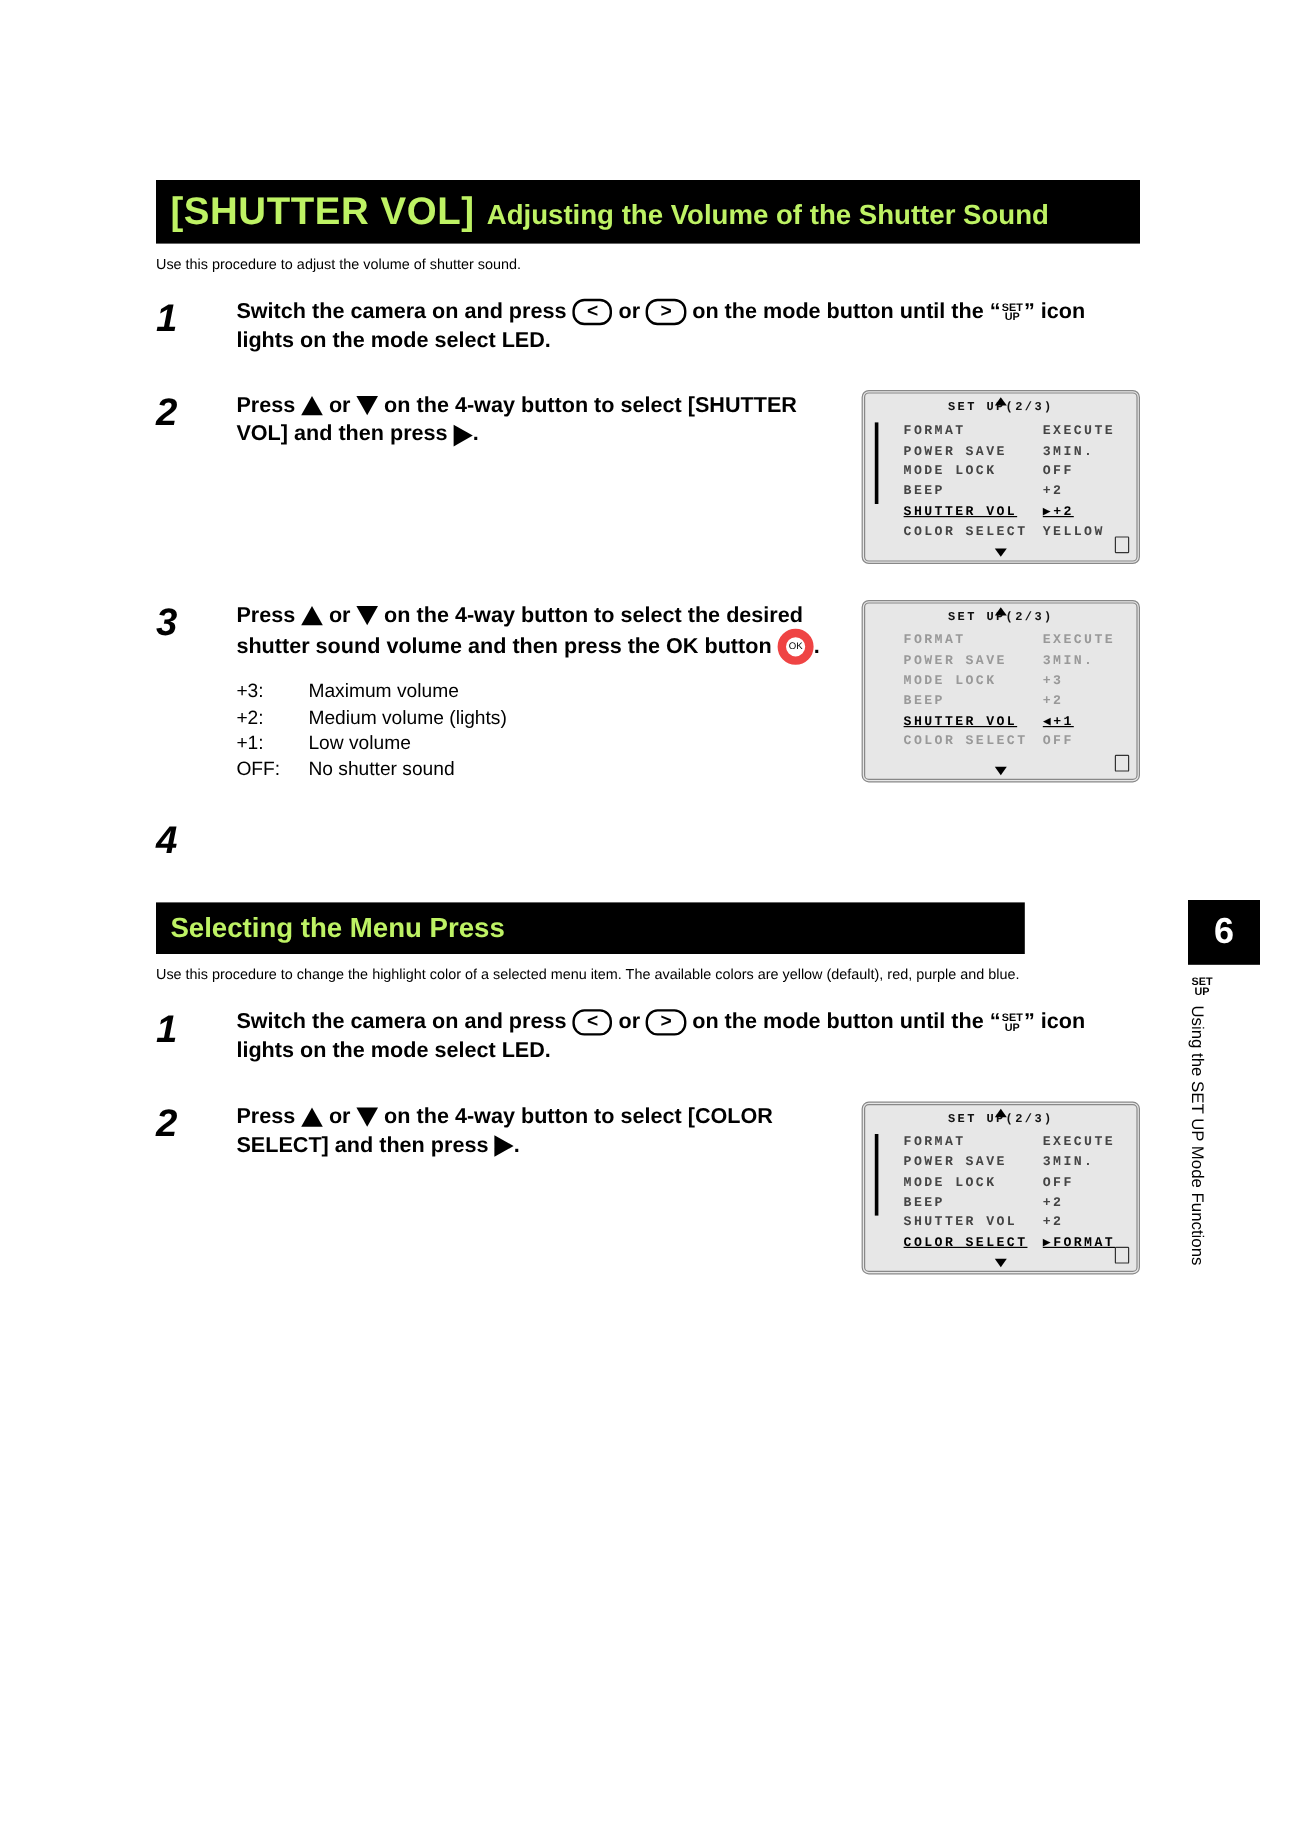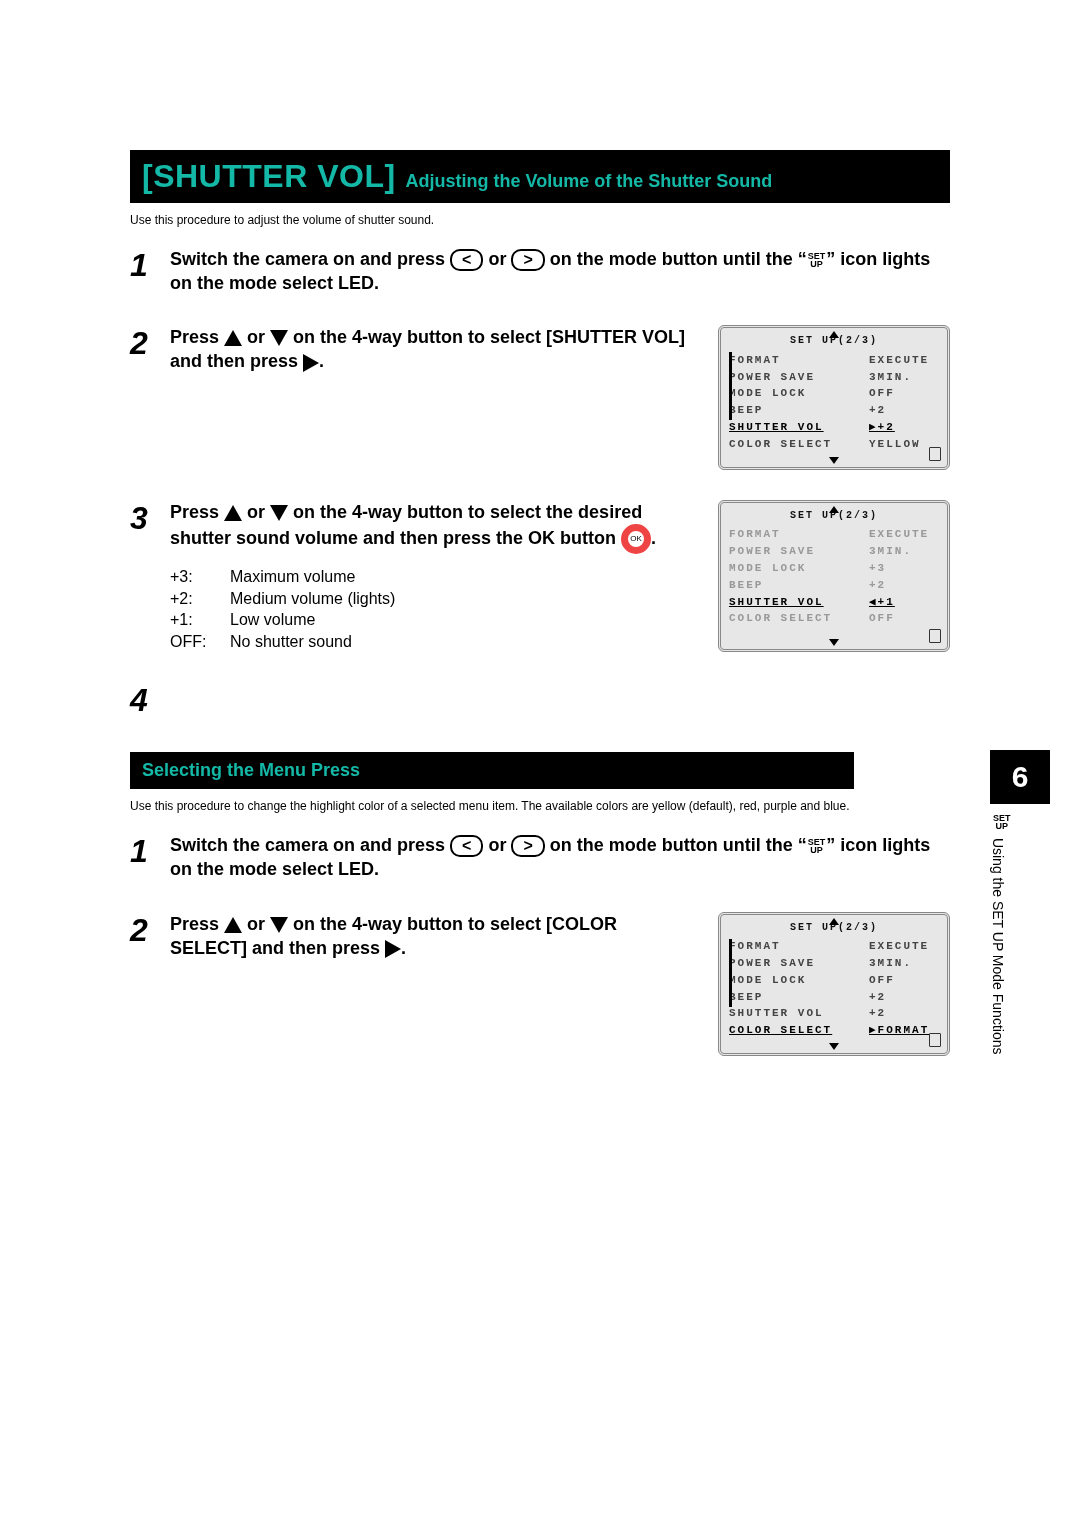--- a/index.html
+++ b/index.html
@@ -9,35 +9,35 @@
     font-family: Arial, Helvetica, sans-serif;
     width: 1080px;
   }
   .page {
     width: 820px;
     margin: 150px auto 0 auto;
     position: relative;
   }
   .heading-bar {
     background: #000;
-    color: #14b8a6;
+    color: #bef264;
     padding: 8px 12px;
     display: flex;
     align-items: baseline;
     margin-bottom: 10px;
     margin-top: 36px;
   }
   .heading-bar .big {
     font-size: 32px;
     font-weight: bold;
     letter-spacing: 0.5px;
     margin-right: 10px;
   }
   .heading-bar .small {
-    font-size: 18px;
+    font-size: 23px;
     font-weight: bold;
   }
   .intro {
     font-size: 12px;
     margin: 10px 0 18px 0;
     line-height: 1.3;
   }
   .step {
     display: flex;
     margin-bottom: 30px;
@@ -50,20 +50,21 @@
     width: 40px;
     flex: 0 0 40px;
     line-height: 1;
     padding-top: 2px;
   }
   .step-body {
     flex: 1;
     font-size: 18px;
     font-weight: bold;
     line-height: 1.35;
+    margin-left: 27px;
   }
   .vol-table {
     font-weight: normal;
     font-size: 16px;
     margin-top: 12px;
   }
   .vol-table .row { display: flex; }
   .vol-table .k { width: 60px; }
   .icon-btn {
     display: inline-block;
@@ -133,21 +134,21 @@
     text-align: center;
     font-size: 10px;
     letter-spacing: 2px;
     color: #111;
     margin-bottom: 4px;
   }
   .lcd .row {
     display: flex;
     padding: 1px 0;
   }
-  .lcd .row .l { flex: 1; }
+  .lcd .row .l { flex: 1; padding-left: 24px; }
   .lcd .row .v { flex: 0 0 70px; }
   .lcd .hl {
     color: #000;
     text-decoration: underline;
   }
   .lcd .marker {
     position: absolute;
     left: 8px;
     width: 3px;
     height: 68px;

